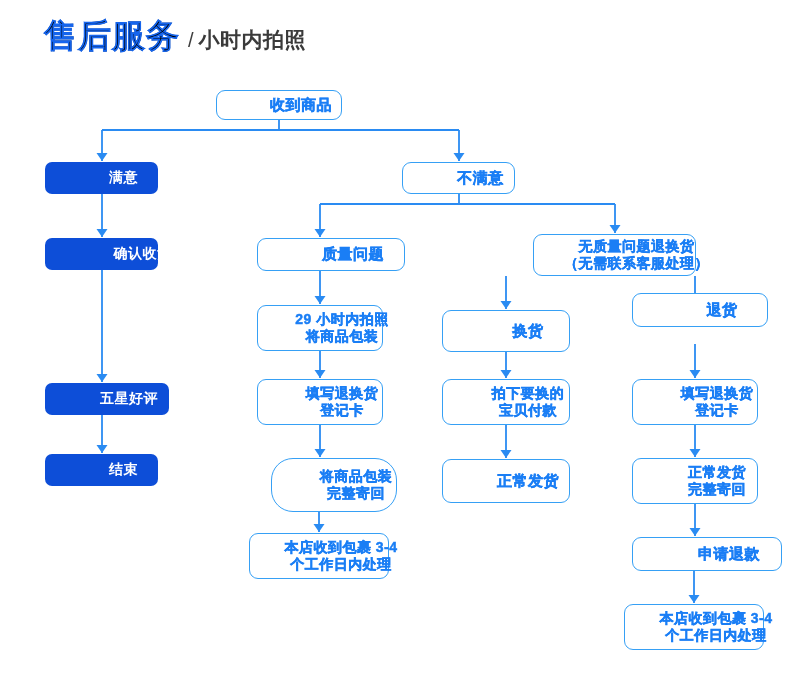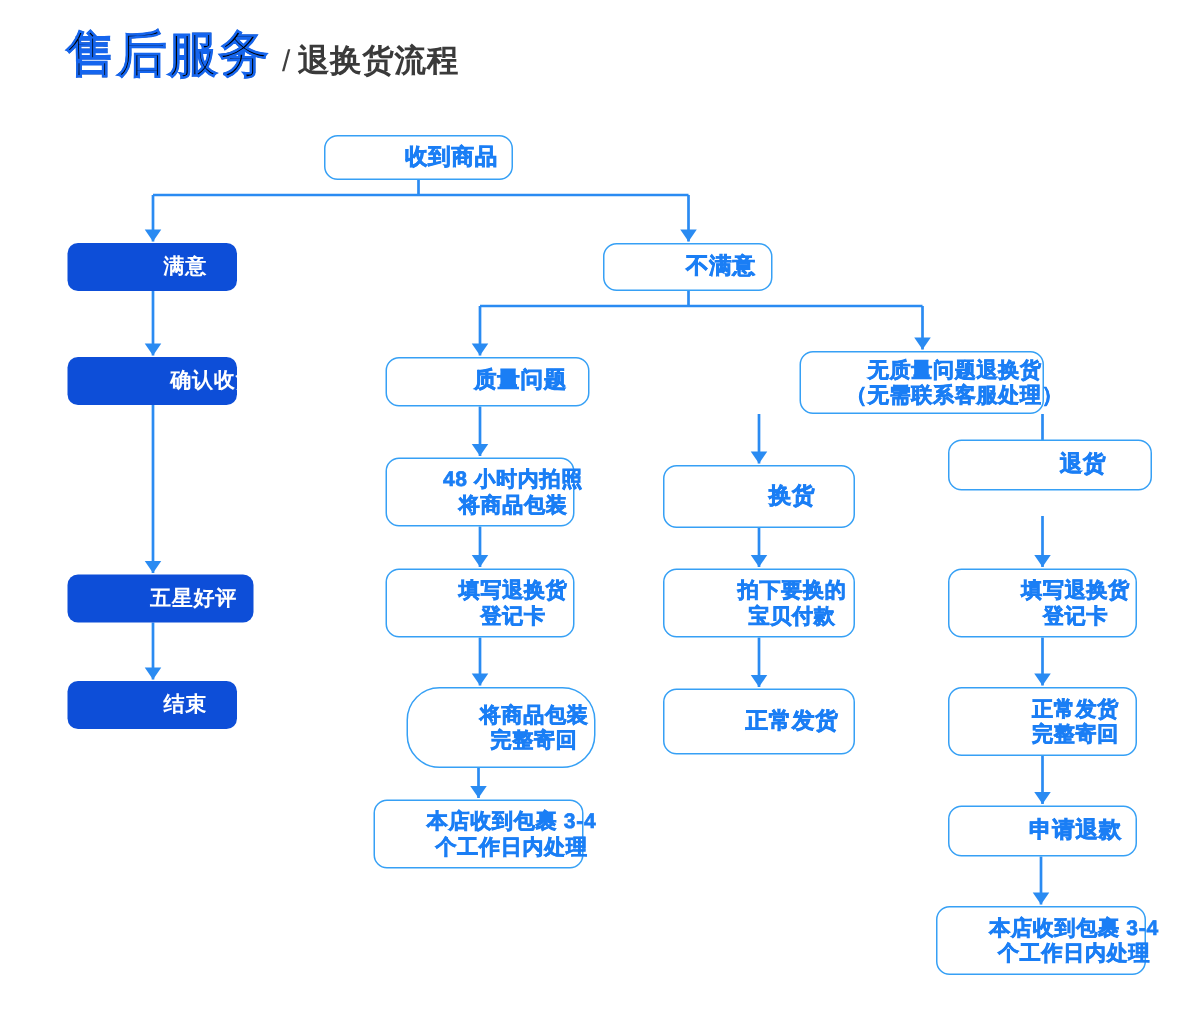--- a/index.html
+++ b/index.html
@@ -99,21 +99,21 @@
   }
 </style>
 </head>
 <body>
 
 <div id="page">
 
   <div class="header">
     <span class="title-main">售后服务</span>
     <span class="title-sep">/</span>
-    <span class="title-sub">退换货流程</span>
+    <span class="title-sub">小时内拍照</span>
   </div>
 
   <div class="canvas">
     <svg class="connectors" id="connector-layer" viewBox="0 0 790 683" width="790" height="683" xmlns="http://www.w3.org/2000/svg">
         <line x1="102" y1="194" x2="102" y2="237" stroke="#2a8bf2" stroke-width="1.8"></line>
         <polygon points="96.5,229 107.5,229 102,237" fill="#2a8bf2"></polygon>
         <line x1="102" y1="270" x2="102" y2="382" stroke="#2a8bf2" stroke-width="1.8"></line>
         <polygon points="96.5,374 107.5,374 102,382" fill="#2a8bf2"></polygon>
         <line x1="102" y1="415" x2="102" y2="453" stroke="#2a8bf2" stroke-width="1.8"></line>
         <polygon points="96.5,445 107.5,445 102,453" fill="#2a8bf2"></polygon>
@@ -152,32 +152,32 @@
         <line x1="320" y1="204" x2="320" y2="237" stroke="#2a8bf2" stroke-width="1.8"></line>
         <polygon points="314.5,229 325.5,229 320,237" fill="#2a8bf2"></polygon>
         <line x1="615" y1="204" x2="615" y2="233" stroke="#2a8bf2" stroke-width="1.8"></line>
         <polygon points="609.5,225 620.5,225 615,233" fill="#2a8bf2"></polygon>
       </svg>
     <div id="node-layer">
         <div class="node outline" style="left: 216px; top: 90px; width: 126px; height: 30px; font-size: 15px;"><span class="line">收到商品</span></div>
         <div class="node solid" style="left: 45px; top: 162px; width: 113px; height: 32px; font-size: 14px;"><span class="line">满意</span></div>
         <div class="node outline" style="left: 402px; top: 162px; width: 113px; height: 32px; font-size: 15px;"><span class="line">不满意</span></div>
         <div class="node solid" style="left: 45px; top: 238px; width: 113px; height: 32px; font-size: 14px; padding-left: 38px;"><span class="line">确认收货</span></div>
-        <div class="node outline" style="left: 257px; top: 238px; width: 136px; height: 33px; font-size: 15px;"><span class="line">质量问题</span></div>
+        <div class="node outline" style="left: 257px; top: 238px; width: 148px; height: 33px; font-size: 15px;"><span class="line">质量问题</span></div>
         <div class="node outline" style="left: 533px; top: 234px; width: 163px; height: 42px; font-size: 14px;"><span class="line">无质量问题退换货</span><span class="line">（无需联系客服处理）</span></div>
-        <div class="node outline" style="left: 257px; top: 305px; width: 126px; height: 46px; font-size: 14px;"><span class="line">48 小时内拍照</span><span class="line">将商品包装</span></div>
+        <div class="node outline" style="left: 257px; top: 305px; width: 126px; height: 46px; font-size: 14px;"><span class="line">29 小时内拍照</span><span class="line">将商品包装</span></div>
         <div class="node outline" style="left: 442px; top: 310px; width: 128px; height: 42px; font-size: 15px;"><span class="line">换货</span></div>
         <div class="node outline" style="left: 632px; top: 293px; width: 136px; height: 34px; font-size: 15px;"><span class="line">退货</span></div>
         <div class="node solid" style="left: 45px; top: 383px; width: 124px; height: 32px; font-size: 14px;"><span class="line">五星好评</span></div>
         <div class="node outline" style="left: 257px; top: 379px; width: 126px; height: 46px; font-size: 14px;"><span class="line">填写退换货</span><span class="line">登记卡</span></div>
         <div class="node outline" style="left: 442px; top: 379px; width: 128px; height: 46px; font-size: 14px;"><span class="line">拍下要换的</span><span class="line">宝贝付款</span></div>
         <div class="node outline" style="left: 632px; top: 379px; width: 126px; height: 46px; font-size: 14px;"><span class="line">填写退换货</span><span class="line">登记卡</span></div>
         <div class="node solid" style="left: 45px; top: 454px; width: 113px; height: 32px; font-size: 14px;"><span class="line">结束</span></div>
         <div class="node outline" style="left: 271px; top: 458px; width: 126px; height: 54px; font-size: 14px; border-radius: 22px;"><span class="line">将商品包装</span><span class="line">完整寄回</span></div>
         <div class="node outline" style="left: 442px; top: 459px; width: 128px; height: 44px; font-size: 15px;"><span class="line">正常发货</span></div>
         <div class="node outline" style="left: 632px; top: 458px; width: 126px; height: 46px; font-size: 14px;"><span class="line">正常发货</span><span class="line">完整寄回</span></div>
-        <div class="node outline" style="left: 632px; top: 537px; width: 126px; height: 34px; font-size: 15px; justify-content: center;"><span class="line">申请退款</span></div>
+        <div class="node outline" style="left: 632px; top: 537px; width: 150px; height: 34px; font-size: 15px; justify-content: center;"><span class="line">申请退款</span></div>
         <div class="node outline" style="left: 249px; top: 533px; width: 140px; height: 46px; font-size: 14px;"><span class="line">本店收到包裹 3-4</span><span class="line">个工作日内处理</span></div>
         <div class="node outline" style="left: 624px; top: 604px; width: 140px; height: 46px; font-size: 14px;"><span class="line">本店收到包裹 3-4</span><span class="line">个工作日内处理</span></div>
       </div>
   </div>
 
 </div>
 
 </body></html>

